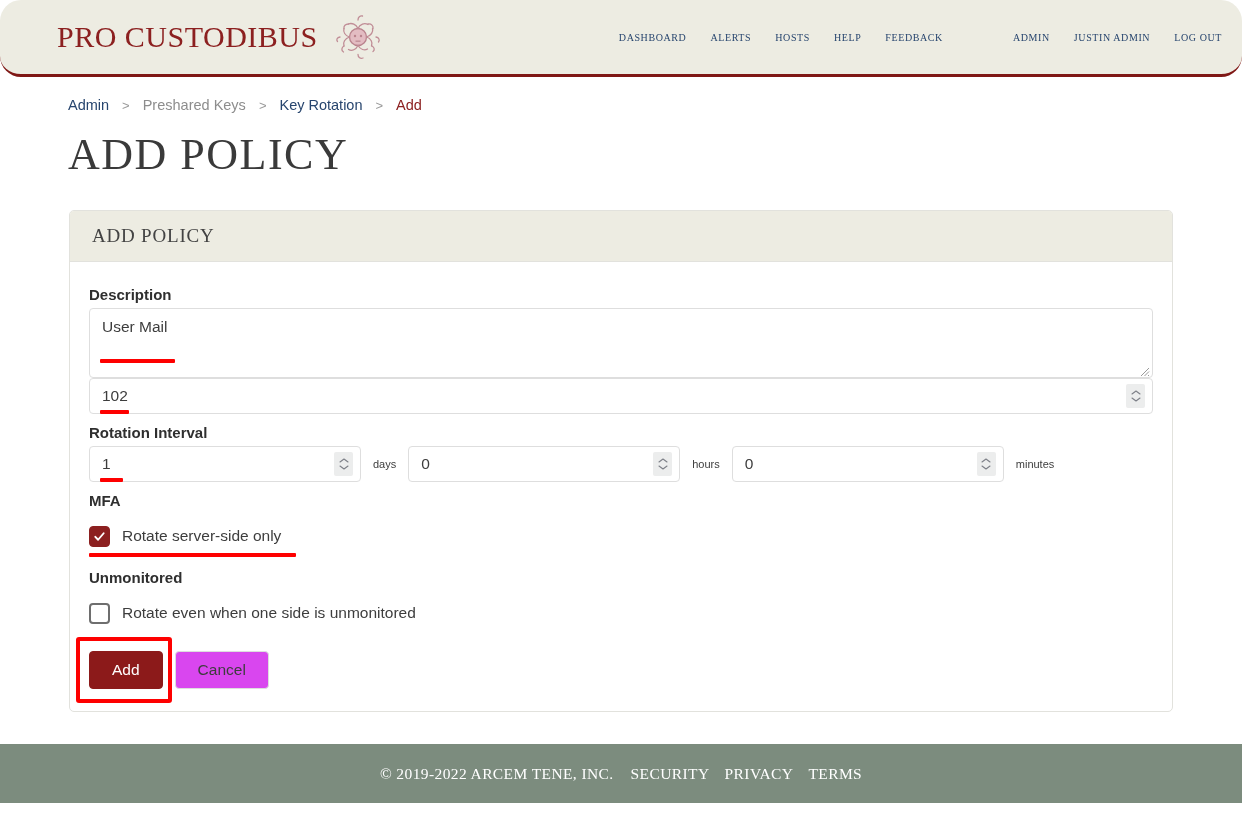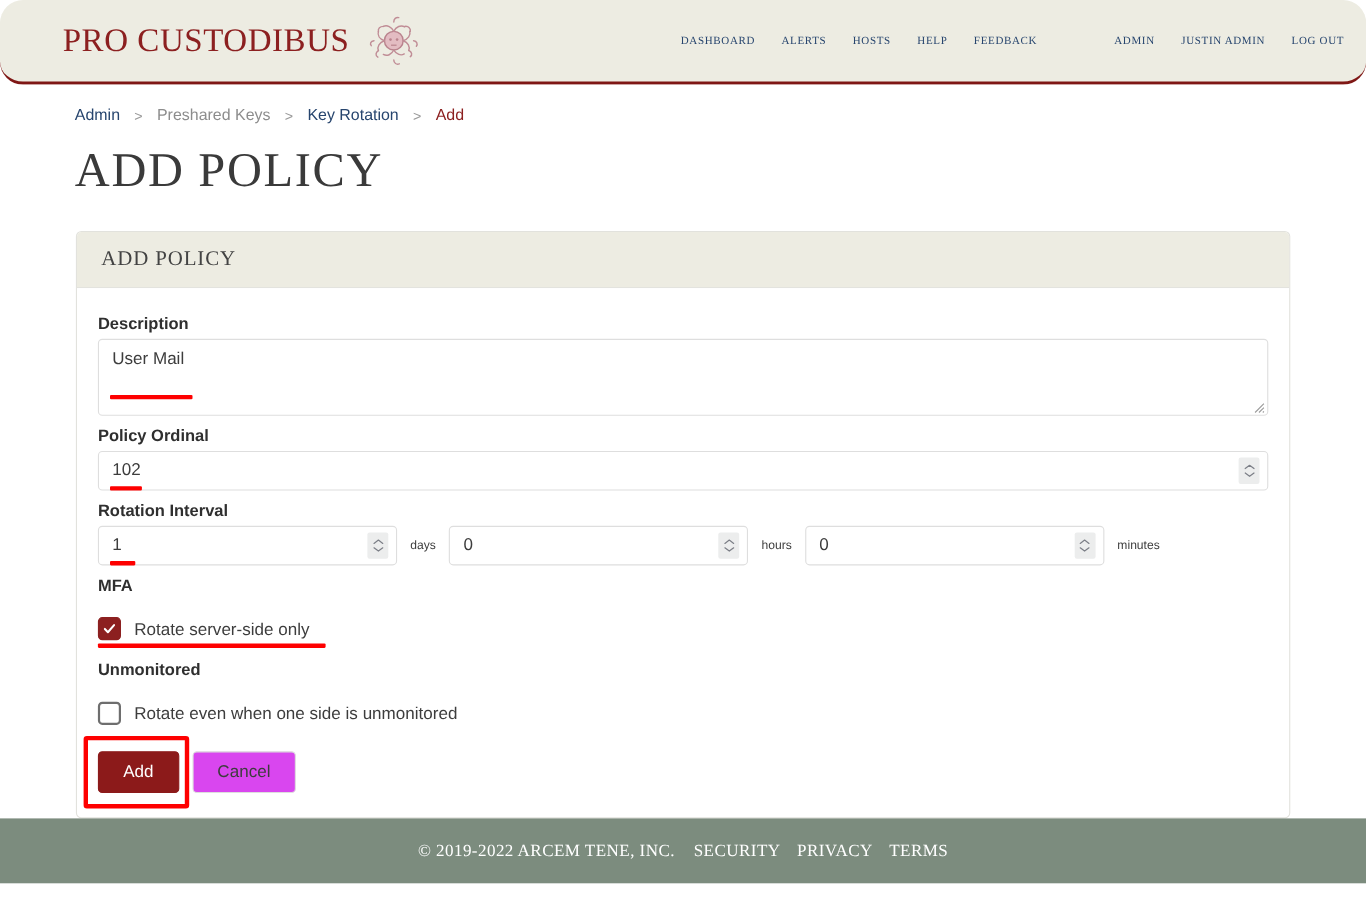--- a/index.html
+++ b/index.html
@@ -166,21 +166,21 @@
   .unit {
     font-size: 11px;
     color: #3d3d3d;
     margin: 0 12px;
     white-space: nowrap;
   }
 
   
   .cb-row {
     display: flex;
-    align-items: flex-end;
+    align-items: center;
     margin-top: 13px;
     height: 28px;
   }
   .cb {
     width: 21px; height: 21px;
     border-radius: 4px;
     flex: none;
     margin-right: 12px;
     cursor: pointer;
     display: flex;
@@ -341,21 +341,20 @@
           <g stroke="#9a9a9a" stroke-width="1">
             <line x1="11" y1="3" x2="3" y2="11"></line>
             <line x1="11" y1="6.5" x2="6.5" y2="11"></line>
             <line x1="11" y1="10" x2="10" y2="11"></line>
           </g>
         </svg>
       </span>
       <span class="ann-underline" style="left:11px; top:51px; width:75px;"></span>
     </div>
 
-    <div class="field-label">Policy Ordinal</div>
     <div class="num-wrap">
       <input class="ctrl" type="text" value="102" style="">
       <span class="spin">
         <svg viewBox="0 0 10 5" width="10" height="5" aria-hidden="true">
           <path d="M1 4L5 1l4 3" fill="none" stroke="#7c7f87" stroke-width="1.1" stroke-linecap="round" stroke-linejoin="round"></path>
         </svg>
         <svg viewBox="0 0 10 5" width="10" height="5" aria-hidden="true">
           <path d="M1 1l4 3 4-3" fill="none" stroke="#7c7f87" stroke-width="1.1" stroke-linecap="round" stroke-linejoin="round"></path>
         </svg>
       </span>

